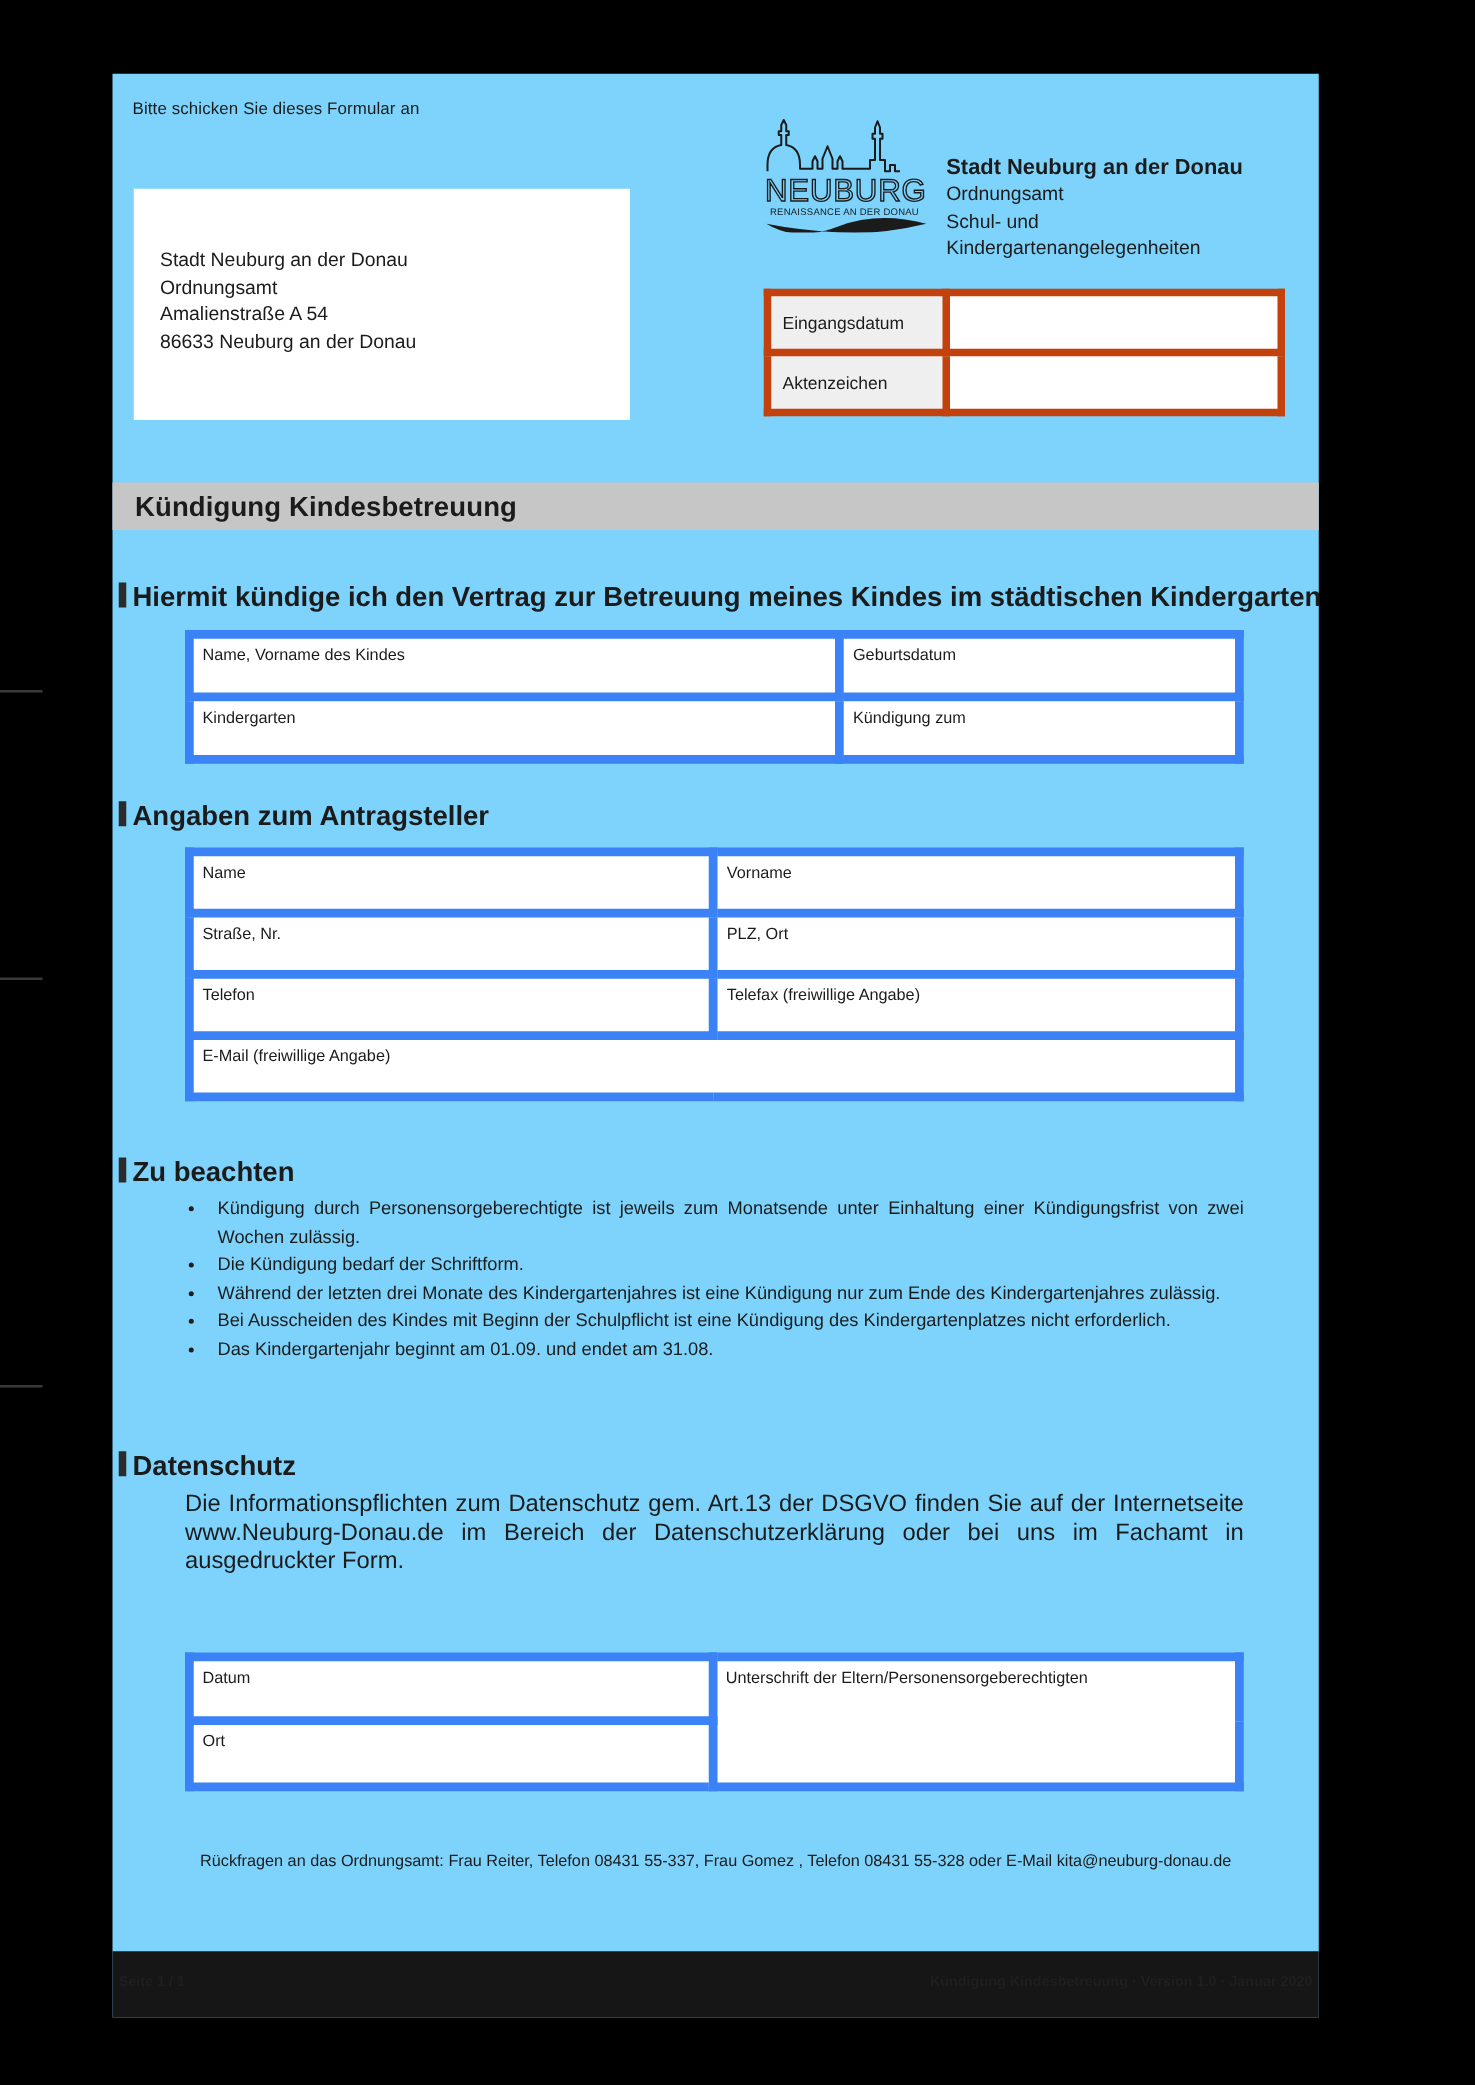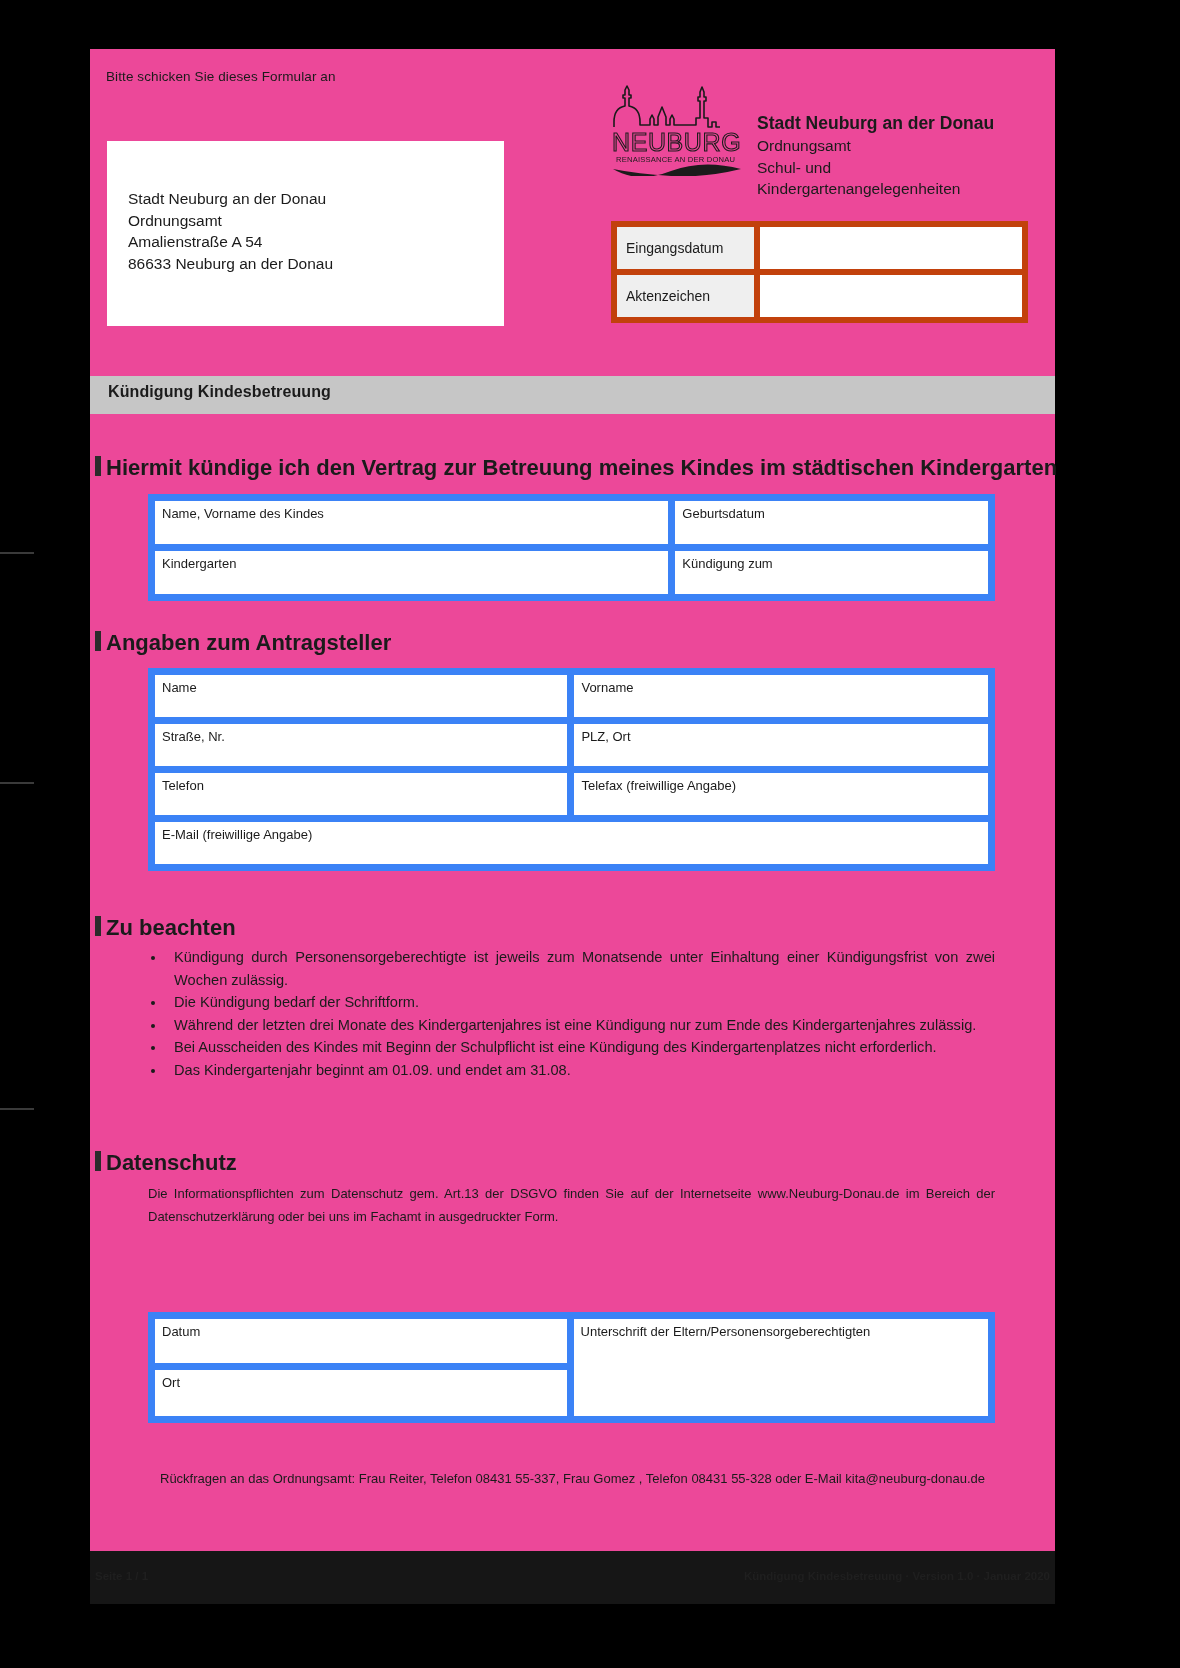--- a/index.html
+++ b/index.html
@@ -3,23 +3,23 @@
 <meta charset="utf-8">
 <style>
   * { box-sizing: border-box; margin: 0; padding: 0; }
   html, body {
     width: 1180px; height: 1668px;
     background: #000000;
     font-family: "Liberation Sans", "DejaVu Sans", sans-serif;
   }
   .page {
     position: absolute;
-    left: 90px; top: 49px;
+    left: 90px; top: 59px;
     width: 965px; height: 1555px;
-    background: #ec4899;
+    background: #7dd3fc;
     color: #1b1b1b;
   }
   
   .send-to {
     position: absolute; left: 16px; top: 20px;
     font-size: 13.5px; letter-spacing: .1px;
   }
   .addr-box {
     position: absolute; left: 17px; top: 92px;
     width: 397px; height: 185px;
@@ -56,21 +56,21 @@
   .meta-table td.val { background: #ffffff; }
 
   
   .title-band {
     position: absolute; left: 0; top: 327px;
     width: 965px; height: 38px;
     background: #c6c6c6;
   }
   .title-band span {
     position: absolute; left: 18px; top: 7px;
-    font-size: 16px; font-weight: bold; letter-spacing: .1px;
+    font-size: 22px; font-weight: bold; letter-spacing: .1px;
   }
 
   
   .sec-head {
     position: absolute;
     font-size: 22px; font-weight: bold;
     left: 16px;
     white-space: nowrap;
   }
   .sec-head::before {
@@ -94,21 +94,21 @@
   .bullets {
     position: absolute;
     left: 60px; width: 845px;
     font-size: 14.6px; line-height: 22.5px;
     text-align: justify;
   }
   .bullets li { margin-left: 16px; padding-left: 8px; }
   .para {
     position: absolute;
     left: 58px; width: 847px;
-    font-size: 13px; line-height: 22.5px;
+    font-size: 19px; line-height: 22.5px;
     text-align: justify;
   }
 
   
   .contact {
     position: absolute; left: 58px; top: 1422px;
     font-size: 13px;
     margin-left: 12px;
   }
   .botbar {

